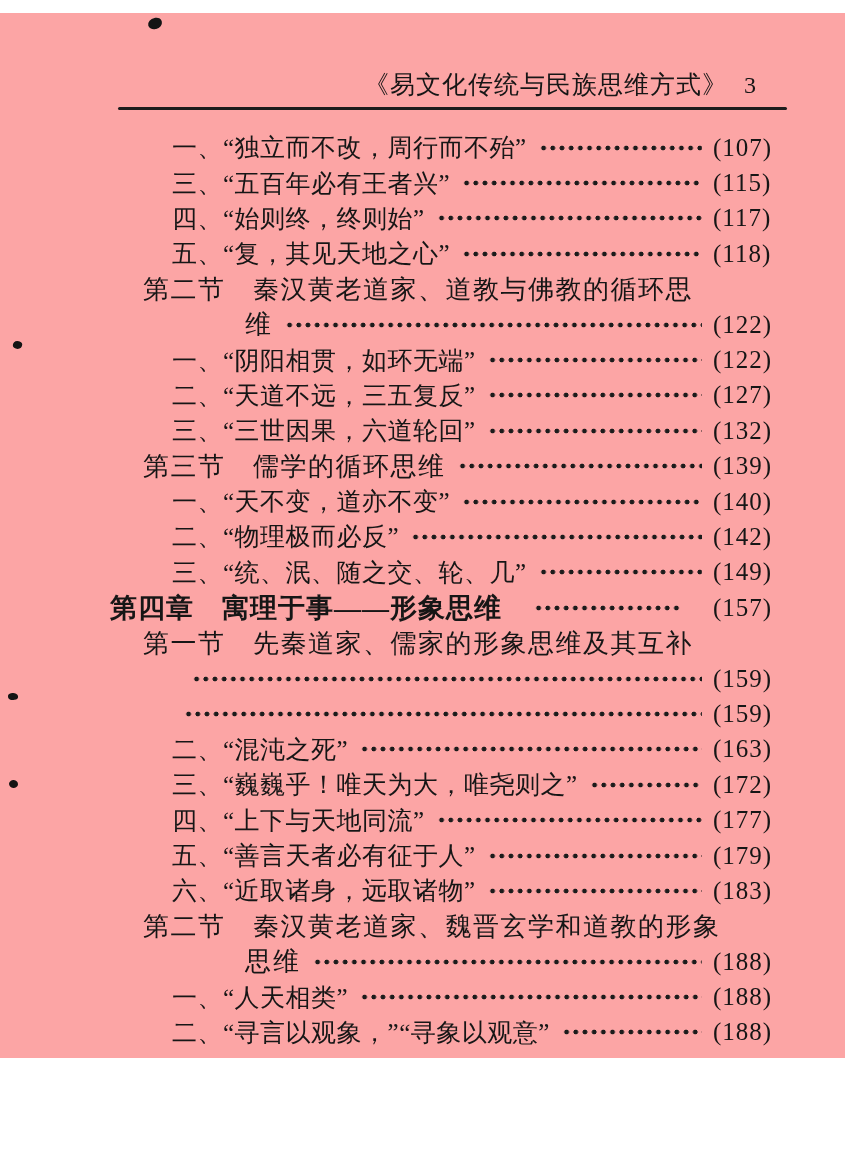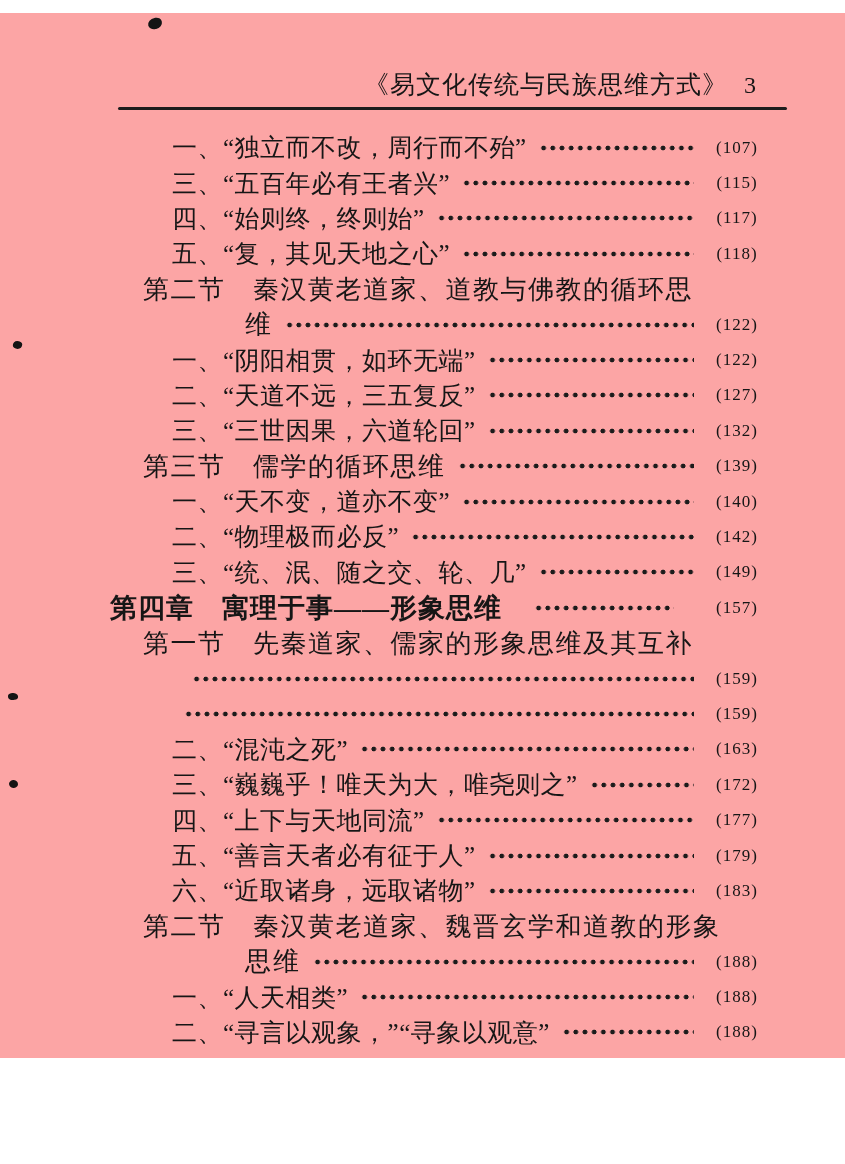--- a/index.html
+++ b/index.html
@@ -41,21 +41,21 @@
     width: 669px;
     height: 2.6px;
     background: #1d1d1d;
     border-radius: 2px;
   }
   
   .toc {
     position: absolute;
     top: 117px;
     left: 0;
-    right: 8px;
+    right: 0;
   }
   .toc-row {
     display: flex;
     align-items: center;
     height: 35.4px;
     padding-right: 68px;
     white-space: nowrap;
   }
   .toc-label {
     font-size: 25px;
@@ -67,22 +67,22 @@
     height: 1em;
     margin-left: 12px;
     margin-right: 11px;
     background-image: radial-gradient(circle at 4.6px 50%, #1b1b1b 2.05px, rgba(0,0,0,0) 2.7px);
     background-size: 9.2px 100%;
     background-repeat: repeat-x;
   }
   .toc-page {
     flex: 0 0 auto;
     width: 64px;
-    text-align: center;
-    font-size: 17px;
+    text-align: left;
+    font-size: 25px;
     letter-spacing: 1px;
     font-family: "Liberation Serif", "DejaVu Serif", serif;
   }
   .lvl-item    { margin-left: 172px; }
   .lvl-section { margin-left: 143px; }
   .lvl-section .toc-label { font-size: 26px; letter-spacing: 1.5px; }
   .lvl-chapter { margin-left: 110px; gap: 20px; }
   .lvl-chapter .toc-label { font-size: 27px; font-weight: bold; letter-spacing: 1px; }
   .lvl-chapter .toc-page  { font-weight: 500; }
   .lvl-cont    { margin-left: 245px; }

